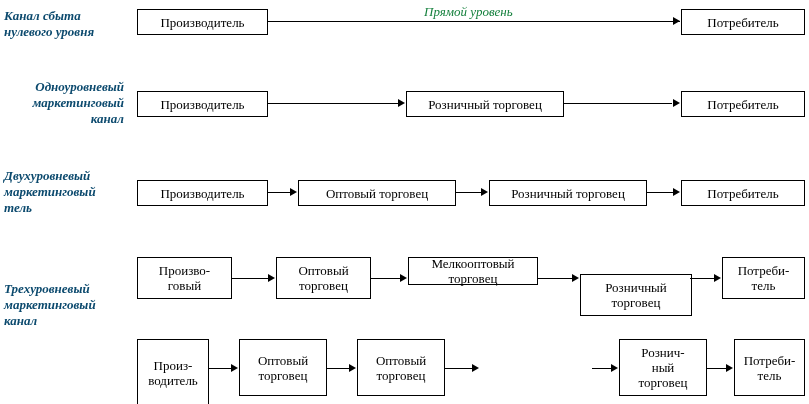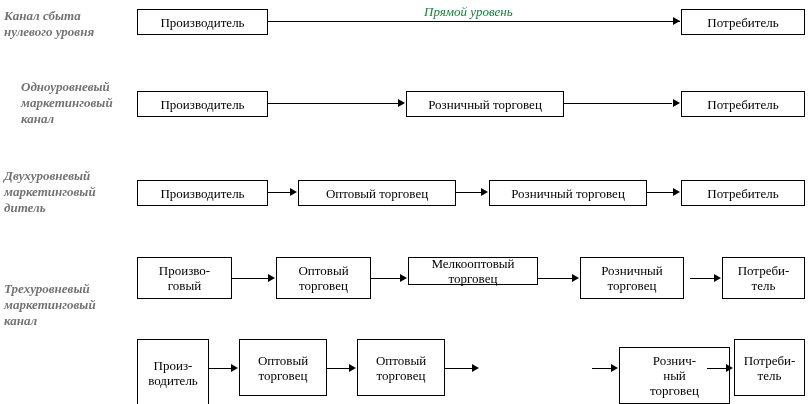--- a/index.html
+++ b/index.html
@@ -14,21 +14,21 @@
     background: #ffffff;
     font-family: "Liberation Serif", serif;
     overflow: hidden;
   }
   .row-label {
     position: absolute;
     font-style: italic;
     font-weight: bold;
     font-size: 13px;
     line-height: 16px;
-    color: #737373;
+    color: #0c4a6e;
     white-space: pre-line;
     text-align: left;
   }
   .node {
     position: absolute;
     box-sizing: border-box;
     border: 1px solid #000;
     background: #fff;
     color: #000;
     font-size: 13px;
@@ -69,35 +69,35 @@
   <div class="row-label" style="left:4px; top:8px; width:120px;">Канал сбыта
 нулевого уровня</div>
 
   <div class="caption" style="left:424px; top:4px;">Прямой уровень</div>
 
   <div class="node" style="left:137px; top:9px; width:131px; height:24px;">Производитель</div>
   <div class="conn" style="left:268px; top:21px; width:412px;"></div>
   <div class="arrow" style="left:673px; top:17px;"></div>
   <div class="node" style="left:681px; top:9px; width:124px; height:24px;">Потребитель</div>
 
-  <div class="row-label" style="left:21px; top:79px; width:120px;">Одноуровневый
+  <div class="row-label" style="left:4px; top:79px; width:120px;text-align:right;">Одноуровневый
 маркетинговый
 канал</div>
 
   <div class="node" style="left:137px; top:91px; width:131px; height:24px;">Производитель</div>
   <div class="conn" style="left:268px; top:103px; width:131px;"></div>
   <div class="arrow" style="left:398px; top:99px;"></div>
   <div class="node" style="left:406px; top:91px; width:158px; height:24px;">Розничный торговец</div>
   <div class="conn" style="left:564px; top:103px; width:108px;"></div>
   <div class="arrow" style="left:673px; top:99px;"></div>
   <div class="node" style="left:681px; top:91px; width:124px; height:24px;">Потребитель</div>
 
   <div class="row-label" style="left:4px; top:168px; width:120px;">Двухуровневый
 маркетинговый
-дитель</div>
+тель</div>
 
   <div class="node" style="left:137px; top:180px; width:131px; height:24px;">Производитель</div>
   <div class="conn" style="left:268px; top:192px; width:23px;"></div>
   <div class="arrow" style="left:290px; top:188px;"></div>
   <div class="node" style="left:298px; top:180px; width:158px; height:24px;">Оптовый торговец</div>
   <div class="conn" style="left:456px; top:192px; width:25px;"></div>
   <div class="arrow" style="left:481px; top:188px;"></div>
   <div class="node" style="left:489px; top:180px; width:158px; height:24px;">Розничный торговец</div>
   <div class="conn" style="left:647px; top:192px; width:26px;"></div>
   <div class="arrow" style="left:673px; top:188px;"></div>
@@ -112,21 +112,21 @@
   <div class="conn" style="left:232px; top:278px; width:37px;"></div>
   <div class="arrow" style="left:268px; top:274px;"></div>
   <div class="node" style="left:276px; top:257px; width:95px; height:42px;">Оптовый
 торговец</div>
   <div class="conn" style="left:371px; top:278px; width:30px;"></div>
   <div class="arrow" style="left:400px; top:274px;"></div>
   <div class="node" style="left:408px; top:257px; width:130px; height:28px;">Мелкооптовый
 торговец</div>
   <div class="conn" style="left:538px; top:278px; width:35px;"></div>
   <div class="arrow" style="left:572px; top:274px;"></div>
-  <div class="node" style="left:580px; top:257px; width:104px; height:42px;">Розничный
+  <div class="node" style="left:580px; top:274px; width:112px; height:42px;">Розничный
 торговец</div>
   <div class="conn" style="left:690px; top:278px; width:25px;"></div>
   <div class="arrow" style="left:714px; top:274px;"></div>
   <div class="node" style="left:722px; top:257px; width:83px; height:42px;">Потреби-
 тель</div>
 
 
   <div class="node" style="left:137px; top:339px; width:72px; height:68px;">Произ-
 водитель</div>
   <div class="conn" style="left:209px; top:368px; width:23px;"></div>
@@ -134,21 +134,21 @@
   <div class="node" style="left:239px; top:339px; width:88px; height:57px;">Оптовый
 торговец</div>
   <div class="conn" style="left:327px; top:368px; width:23px;"></div>
   <div class="arrow" style="left:349px; top:364px;"></div>
   <div class="node" style="left:357px; top:339px; width:88px; height:57px;">Оптовый
 торговец</div>
   <div class="conn" style="left:445px; top:368px; width:28px;"></div>
   <div class="arrow" style="left:472px; top:364px;"></div>
   <div class="conn" style="left:592px; top:368px; width:20px;"></div>
   <div class="arrow" style="left:611px; top:364px;"></div>
-  <div class="node" style="left:619px; top:339px; width:111px; height:57px;margin-top:8px;">Рознич-
+  <div class="node" style="left:619px; top:339px; width:88px; height:57px;">Рознич-
 ный
 торговец</div>
   <div class="conn" style="left:707px; top:368px; width:20px;"></div>
   <div class="arrow" style="left:726px; top:364px;"></div>
   <div class="node" style="left:734px; top:339px; width:71px; height:57px;">Потреби-
 тель</div>
 
 </div>
 
 </body></html>

